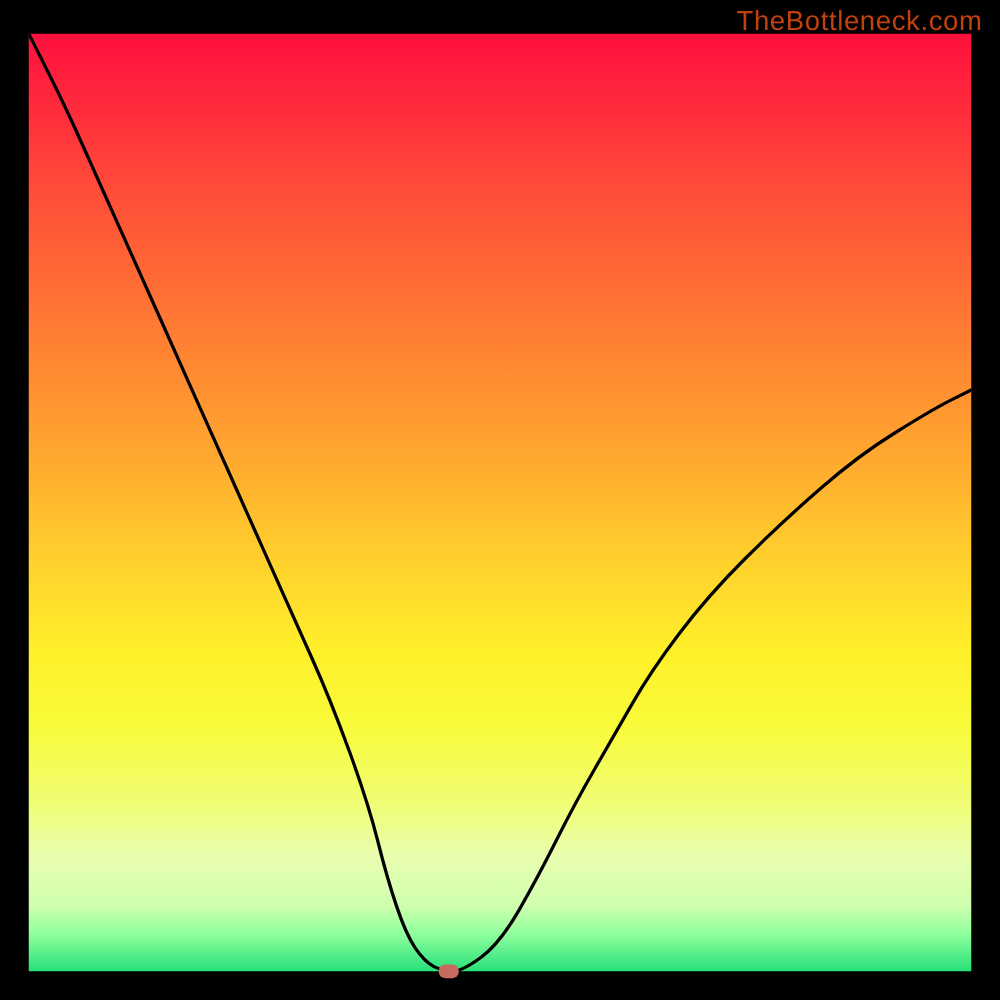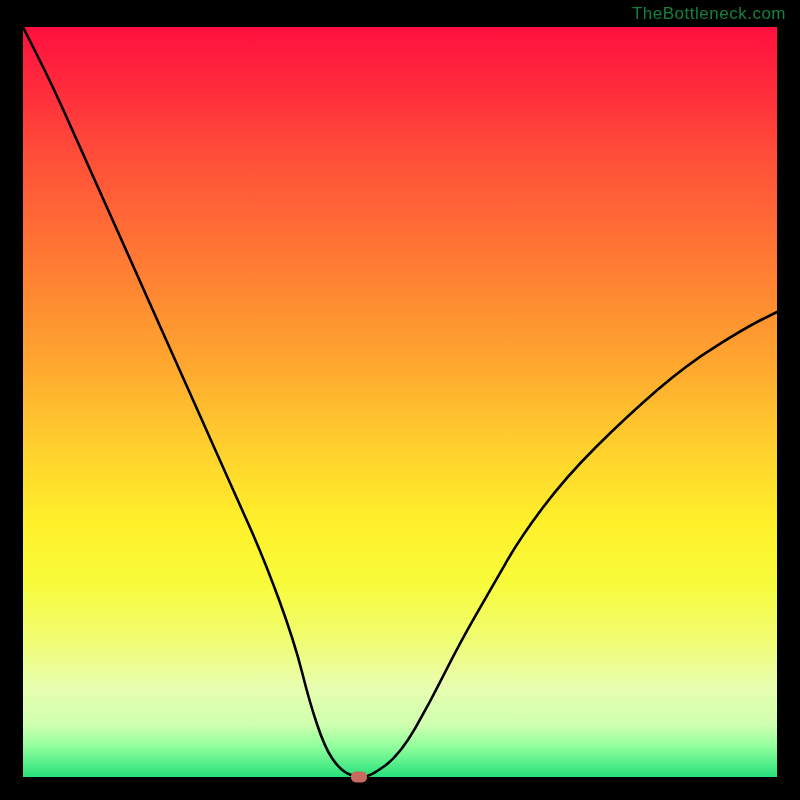--- a/index.html
+++ b/index.html
@@ -14,22 +14,22 @@
   .frame {
     position: relative;
     width: 800px;
     height: 800px;
     background: #000;
   }
   .watermark {
     position: absolute;
     top: 4px;
     right: 14px;
-    color: #15803d;
-    font-size: 17px;
+    color: #c2410c;
+    font-size: 22px;
     font-weight: 500;
     letter-spacing: 0.5px;
     user-select: none;
   }
   .plot {
     position: absolute;
     left: 23px;
     top: 27px;
     width: 754px;
     height: 750px;

